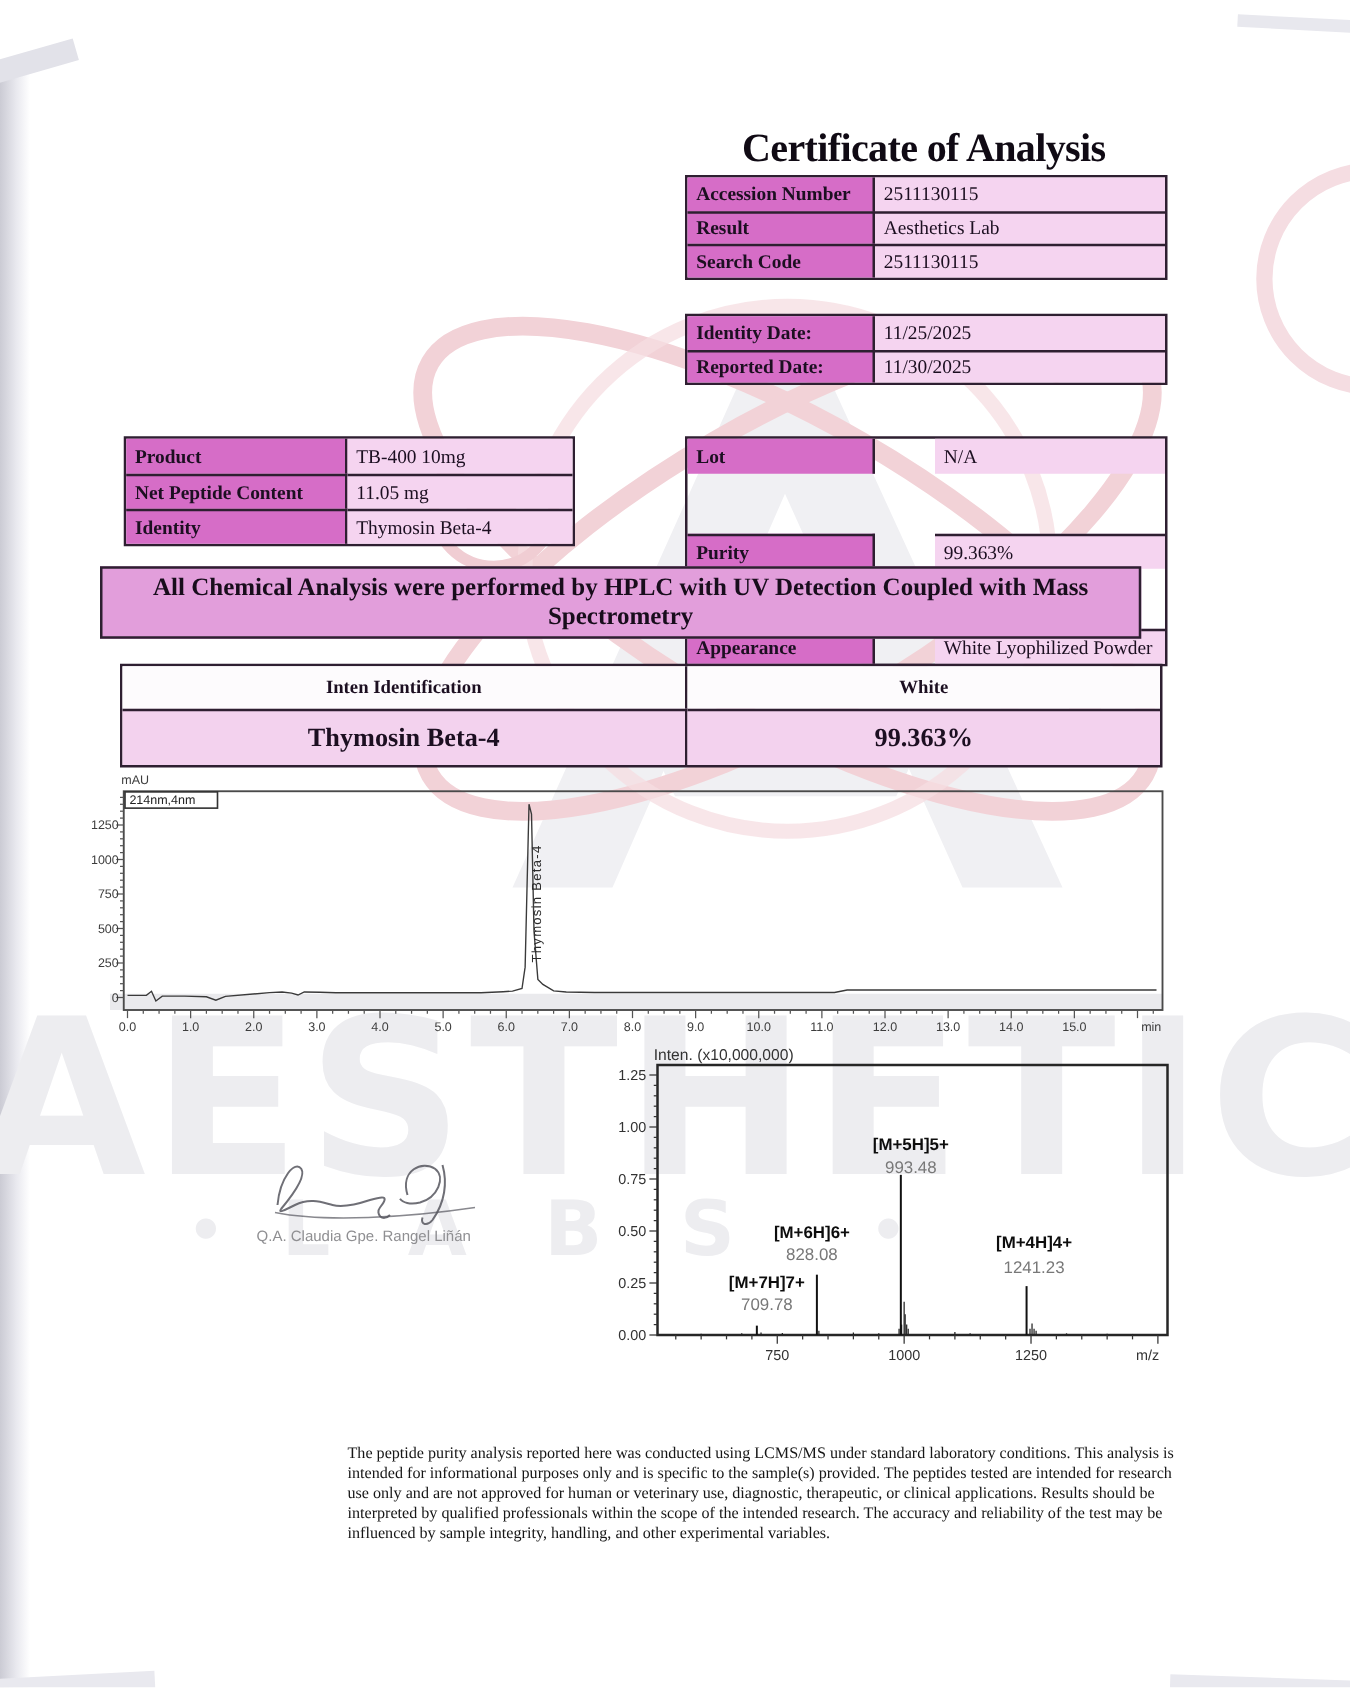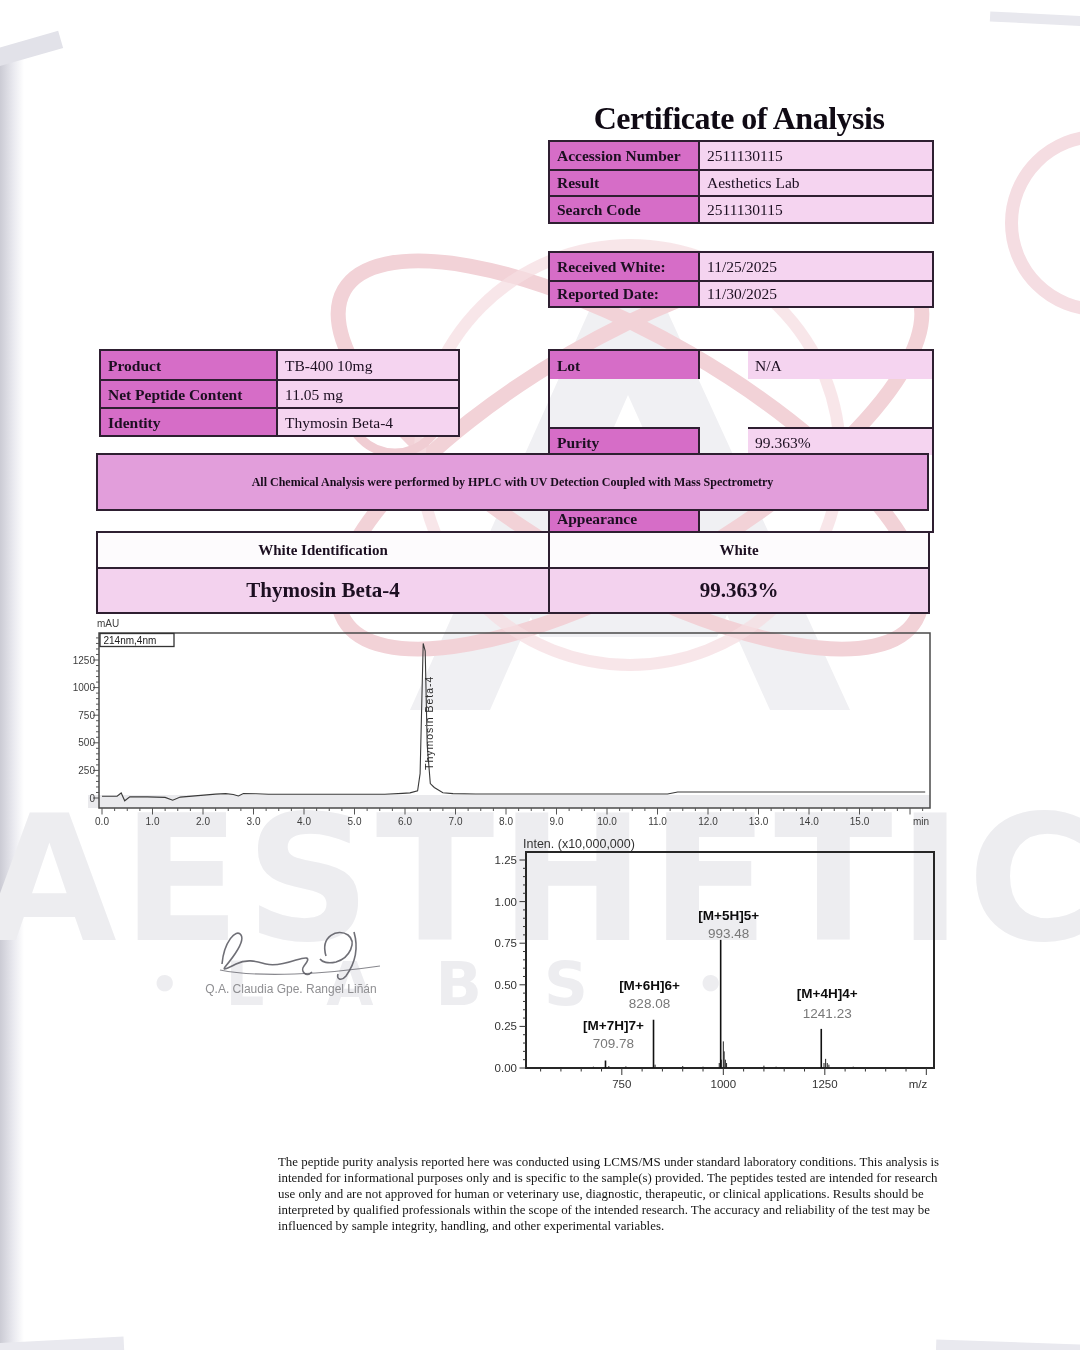--- a/index.html
+++ b/index.html
@@ -27,22 +27,22 @@
   
   .ctable{display:grid;border:2px solid var(--table-border);}
   .ctable .cell{display:flex;align-items:center;padding:1px 7px 0 7px;font-size:15.5px;overflow:hidden;white-space:nowrap;}
   .ctable .lbl{background:var(--label-bg);font-weight:bold;border-right:2px solid var(--table-border);}
   .ctable .val{background:var(--value-bg);}
   .ctable .bt{border-top:2px solid var(--table-border);}
   #info-table{left:548px;top:140px;width:382px;grid-template-columns:150px 1fr;grid-auto-rows:26.5px;}
   #dates-table{left:548px;top:251px;width:382px;grid-template-columns:150px 1fr;grid-auto-rows:26.5px;}
   #product-table{left:99px;top:349px;width:357px;grid-template-columns:177px 1fr;grid-auto-rows:28px;}
   #spec-table{left:548px;top:349px;width:382px;grid-template-columns:150px 1fr;grid-auto-rows:28px;gap:48px;}
-  #banner{left:96px;top:453px;width:829px;height:54px;background:var(--banner-bg);border:2px solid var(--table-border);
-      display:flex;align-items:center;justify-content:center;text-align:center;font-weight:bold;font-size:12px;color:#180d1c;}
+  #banner{left:80px;top:453px;width:829px;height:54px;background:var(--banner-bg);border:2px solid var(--table-border);
+      display:flex;align-items:center;justify-content:center;text-align:center;font-weight:bold;font-size:20px;color:#180d1c;}
   #mass-table{left:96px;top:531px;width:830px;grid-template-columns:452px 1fr;}
   #mass-table .hcell{background:#fdfbfd;height:34px;display:flex;align-items:center;justify-content:center;
       font-weight:bold;font-size:15px;}
   #mass-table .dcell{background:var(--mass-row-bg);height:43px;display:flex;align-items:center;justify-content:center;
       font-weight:bold;font-size:21px;border-top:2px solid var(--table-border);}
   #mass-table .rb{border-right:2px solid var(--table-border);}
   
   #chromatogram-svg{left:80px;top:618px;}
   #spectrum-svg{left:490px;top:832px;}
   svg{position:absolute;overflow:visible;}
@@ -89,47 +89,48 @@
   <div class="content ctable" id="info-table">
     <div class="cell lbl">Accession Number</div>
     <div class="cell val">2511130115</div>
     <div class="cell lbl bt">Result</div>
     <div class="cell val bt">Aesthetics Lab</div>
     <div class="cell lbl bt">Search Code</div>
     <div class="cell val bt">2511130115</div>
   </div>
 
   <div class="content ctable" id="dates-table">
-    <div class="cell lbl">Received White:</div>
+    <div class="cell lbl">Identity Date:</div>
     <div class="cell val">11/25/2025</div>
     <div class="cell lbl bt">Reported Date:</div>
     <div class="cell val bt">11/30/2025</div>
   </div>
 
   <div class="content ctable" id="product-table">
     <div class="cell lbl">Product</div>
     <div class="cell val">TB-400 10mg</div>
     <div class="cell lbl bt">Net Peptide Content</div>
     <div class="cell val bt">11.05 mg</div>
     <div class="cell lbl bt">Identity</div>
     <div class="cell val bt">Thymosin Beta-4</div>
   </div>
 
   <div class="content ctable" id="spec-table">
     <div class="cell lbl">Lot</div>
     <div class="cell val">N/A</div>
     <div class="cell lbl bt">Purity</div>
     <div class="cell val bt">99.363%</div>
     <div class="cell lbl bt">Appearance</div>
+    <div class="cell val bt">White Lyophilized Powder</div>
   </div>
 
   <div class="content" id="banner">All Chemical Analysis were performed by HPLC with UV Detection Coupled with Mass Spectrometry</div>
 
   <div class="content ctable" id="mass-table">
-    <div class="hcell rb">White Identification</div>
+    <div class="hcell rb">Inten Identification</div>
     <div class="hcell">White</div>
     <div class="dcell rb">Thymosin Beta-4</div>
     <div class="dcell">99.363%</div>
   </div>
 
   <svg class="content" id="chromatogram-svg" width="860" height="215" viewBox="0 0 860 215">
       <rect x="8" y="177" width="842" height="13" fill="#eaeaed"></rect>
       <rect x="19" y="15" width="831" height="175" fill="none" stroke="#4a4a4a" stroke-width="1.5"></rect>
       <line x1="13" y1="180" x2="19" y2="180" stroke="#555" stroke-width="1"></line>
       <line x1="16" y1="174.48" x2="19" y2="174.48" stroke="#555" stroke-width="1"></line>

